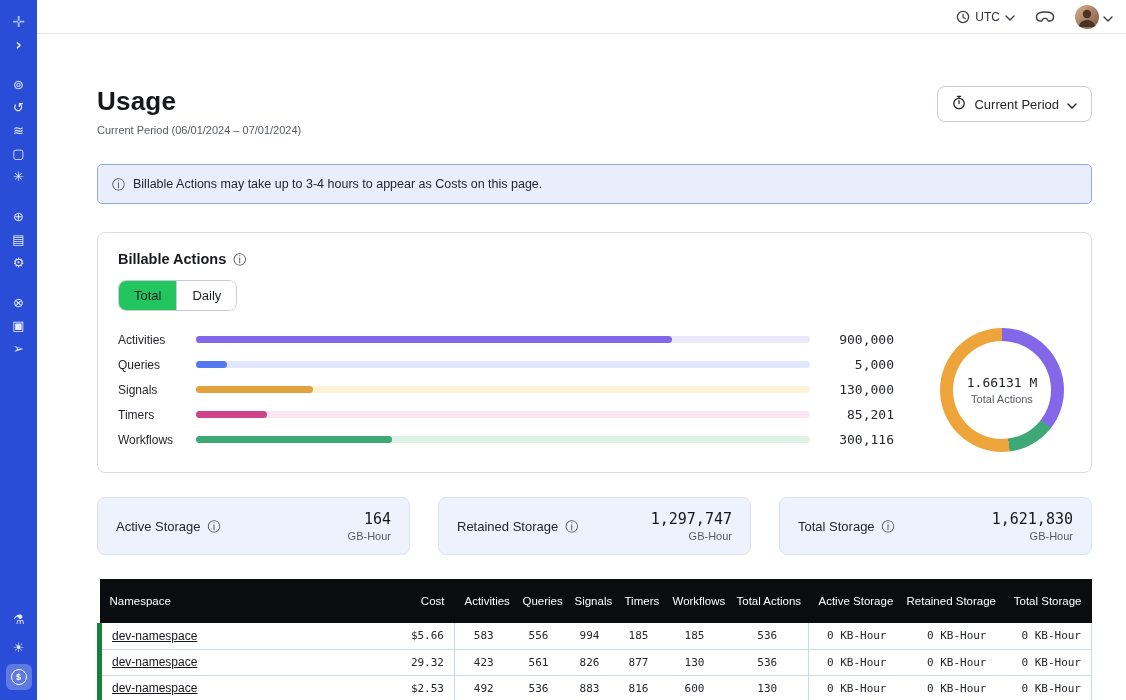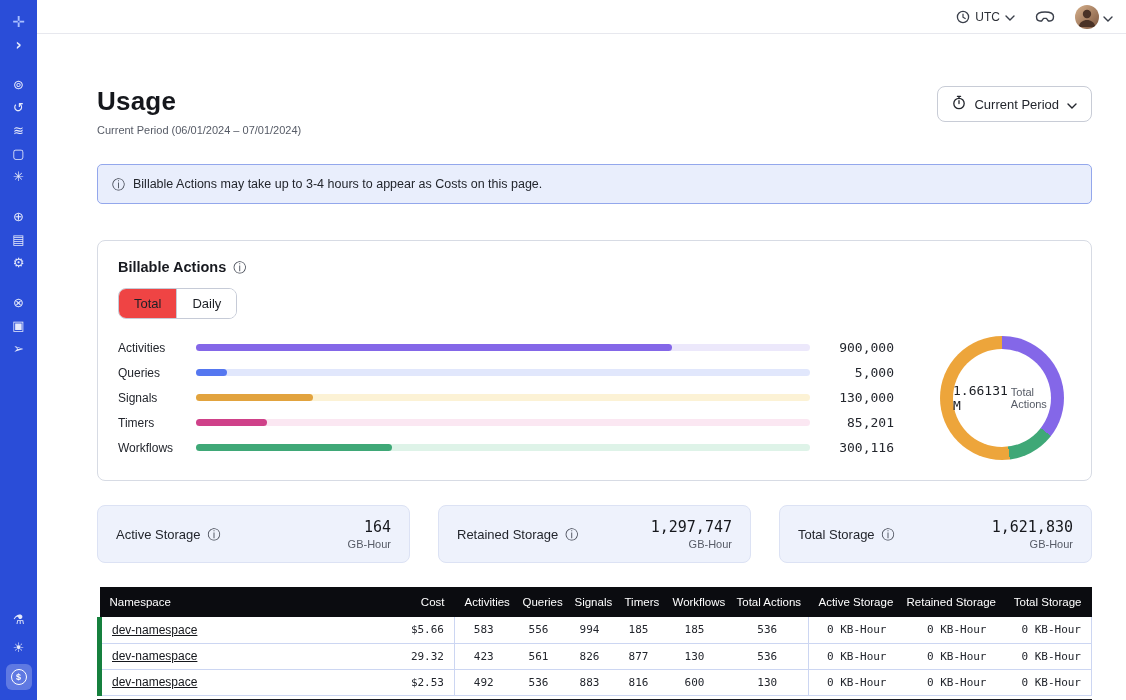--- a/index.html
+++ b/index.html
@@ -37,57 +37,57 @@
   h1.title { font-size: 26px; font-weight: 600; color: #15171c; letter-spacing: .2px; }
   .subtitle { margin-top: 7px; font-size: 11px; color: #565b66; }
   .period-btn { display: flex; align-items: center; gap: 8px; background: #fff; border: 1px solid #c8ccd6;
     border-radius: 8px; padding: 8px 14px; font-size: 13px; color: #23262d; font-family: inherit; cursor: pointer; }
 
   .banner { margin-top: 28px; background: #e9eefc; border: 1px solid #93a7ec; border-radius: 5px;
     padding: 12px 14px; display: flex; align-items: center; gap: 8px; font-size: 12.5px; color: #23262d; }
   .info-i { font-family: "DejaVu Sans", sans-serif; font-size: 13px; color: #3f4450; line-height: 1; }
 
   
-  .card { margin-top: 36px; border: 1px solid #d7dbe4; border-radius: 8px; padding: 18px 20px 20px; }
+  .card { margin-top: 28px; border: 1px solid #d7dbe4; border-radius: 8px; padding: 18px 20px 20px; }
   .card-title-row { display: flex; align-items: center; gap: 7px; }
   .card-title { font-size: 14.5px; font-weight: 600; color: #181a20; }
   .tabs { display: inline-flex; margin-top: 13px; border: 1px solid #c6cbd7; border-radius: 8px; overflow: hidden; }
   .tab { padding: 7px 15px; font-size: 13px; background: #fff; border: none; font-family: inherit;
     color: #1d2026; cursor: pointer; }
-  .tab.active { background: #ef4444; font-weight: 500; }
+  .tab.active { background: #22c55e; font-weight: 500; }
   .tab + .tab { border-left: 1px solid #c6cbd7; }
 
   .chart-flex { display: flex; align-items: center; margin-top: 16px; }
   .bars { width: 776px; display: flex; flex-direction: column; }
   .bar-row { display: grid; grid-template-columns: 66px 1fr 72px; align-items: center; column-gap: 12px; height: 25px; }
   .bar-label { font-size: 12px; color: #23262d; }
   .bar-track { height: 7px; border-radius: 4px; position: relative; }
   .bar-fill { position: absolute; left: 0; top: 0; height: 7px; border-radius: 4px; }
   .bar-value { font-family: "DejaVu Sans Mono", monospace; font-size: 13px; color: #23262d; text-align: right; }
 
   .donut-wrap { margin: 0 6px 0 46px; }
   .donut { width: 124px; height: 124px; border-radius: 50%; position: relative; }
   .donut-hole { position: absolute; left: 13px; top: 13px; width: 98px; height: 98px; border-radius: 50%;
-    background: #fff; display: flex; flex-direction: row; align-items: center; justify-content: center; gap: 3px; }
+    background: #fff; display: flex; flex-direction: column; align-items: center; justify-content: center; gap: 3px; }
   .donut-value { font-family: "DejaVu Sans Mono", monospace; font-size: 13px; color: #1b1e24; }
   .donut-label { font-size: 11px; color: #565b66; }
 
   
   .storage-row { margin-top: 24px; display: flex; gap: 28px; }
   .storage-card { flex: 1; background: #eef2fc; border: 1px solid #dce2f4; border-radius: 8px;
     padding: 12px 18px; display: flex; align-items: center; justify-content: space-between; }
   .storage-label { display: flex; align-items: center; gap: 7px; font-size: 13px; color: #23262d; }
   .storage-val { text-align: right; }
   .storage-num { font-family: "DejaVu Sans Mono", monospace; font-size: 15px; color: #15171c; }
   .storage-unit { font-size: 11px; color: #565b66; margin-top: 2px; }
 
   
   .table-wrap { margin-top: 24px; }
   table { width: 100%; border-collapse: collapse; table-layout: fixed; }
-  thead th { background: #0b0c10; color: #fff; font-size: 11.5px; font-weight: 500; height: 30px;
+  thead th { background: #0b0c10; color: #fff; font-size: 11.5px; font-weight: 500; height: 44px;
     padding: 0 10px; white-space: nowrap; overflow: hidden; }
   tbody td { height: 26px; padding: 0 10px; font-size: 11px; color: #23262d;
     border-bottom: 1px solid #ccd6f2; white-space: nowrap; overflow: hidden; }
   tbody td:first-child { border-left: 5px solid #15803d; }
   tbody td:last-child { border-right: 1px solid #ccd6f2; }
   tbody td.sep { border-left: 1px solid #ccd6f2; }
   td.mono { font-family: "DejaVu Sans Mono", monospace; }
   .ns-link { font-size: 12px; color: #15171c; text-decoration: underline; cursor: pointer; }
   .al { text-align: left; } .ar { text-align: right; } .ac { text-align: center; }
   .table-footer-bar { height: 12px; background: #191b21; margin-top: 3px; }

